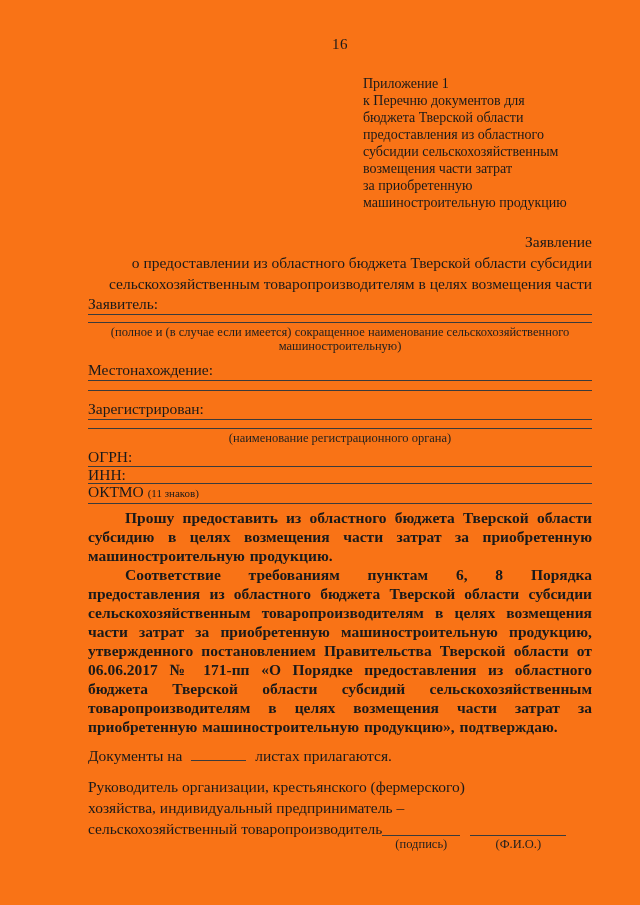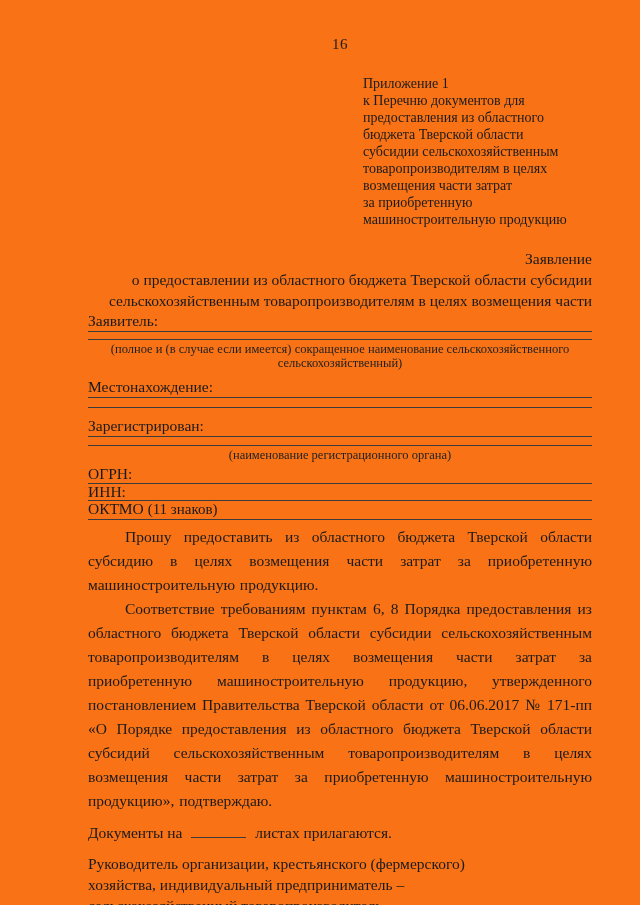--- a/index.html
+++ b/index.html
@@ -55,26 +55,27 @@
   .rule {
     border-bottom: 1.4px solid #3b3b3b;
     height: 0;
   }
   .caption {
     text-align: center;
     font-size: 12.5px;
     line-height: 14px;
     color: #1f1f1f;
   }
-  .small-note { font-size: 15px; }
+  .small-note { font-size: 11px; }
   .para {
     text-align: justify;
     text-indent: 37px;
-    line-height: 24px;
+    line-height: 19px;
     word-spacing: 1px;
+    font-weight: bold;
   }
   .docs-row {
     margin-top: 9px;
     line-height: 21px;
   }
   .sig-block { margin-top: 10px; line-height: 21px; }
   .sig-row { display: flex; }
   .sig-text { white-space: nowrap; }
   .sig-slot {
     display: flex;
@@ -93,45 +94,44 @@
 </head>
 <body>
 
 <div class="page">
 
   <div class="page-number">16</div>
 
   <div class="appendix">
     <div>Приложение 1</div>
     <div>к Перечню документов для</div>
+    <div>бюджета Тверской области</div>
     <div>предоставления из областного</div>
-    <div>бюджета Тверской области</div>
     <div>субсидии сельскохозяйственным</div>
-    <div>товаропроизводителям в целях</div>
     <div>возмещения части затрат</div>
     <div>за приобретенную</div>
     <div>машиностроительную продукцию</div>
   </div>
 
   <div class="title-block">
     <div class="title-line">Заявление</div>
     <div class="title-line">о предоставлении из областного бюджета Тверской области субсидии</div>
     <div class="title-line">сельскохозяйственным товаропроизводителям в целях возмещения части</div>
   </div>
 
   <div class="field-row">
     <span class="field-label">Заявитель:</span>
     <span class="fill"></span>
   </div>
 
   <div class="rule" style="margin-top: 8px;"></div>
 
   <div class="caption" style="margin-top: 2px;">
     <div>(полное и (в случае если имеется) сокращенное наименование сельскохозяйственного</div>
-    <div>сельскохозяйственный)</div>
+    <div>машиностроительную)</div>
   </div>
 
   <div class="field-row" style="margin-top: 7px; justify-content: space-between;">
     <span class="field-label">Местонахождение:</span>
     <span class="fill"></span>
   </div>
 
   <div class="rule" style="margin-top: 10px;"></div>
 
   <div class="field-row" style="margin-top: 8px;">

